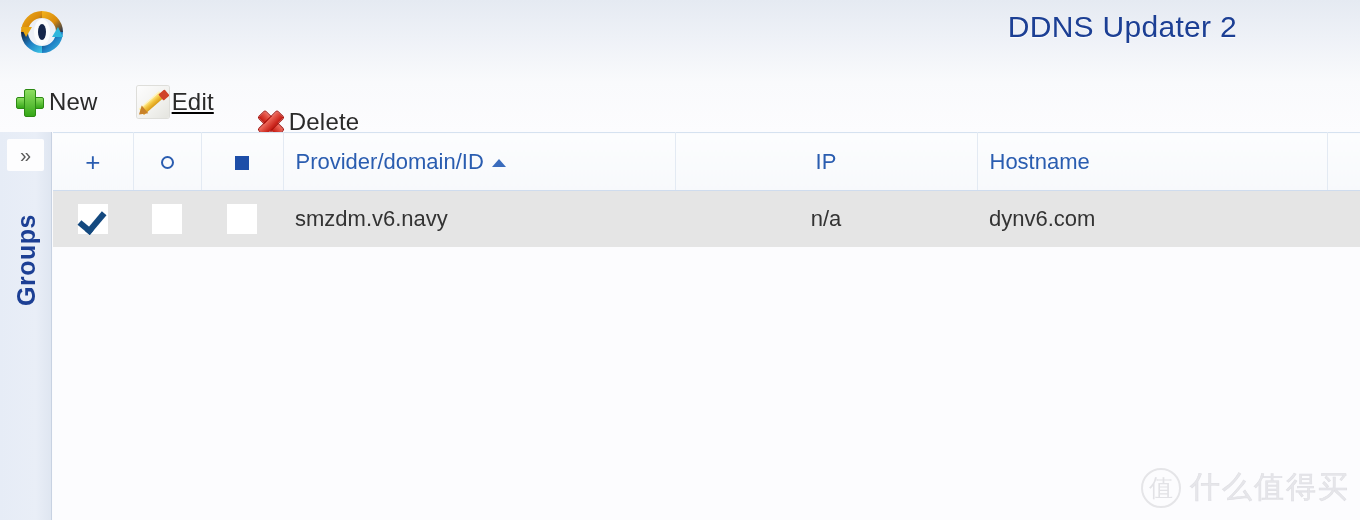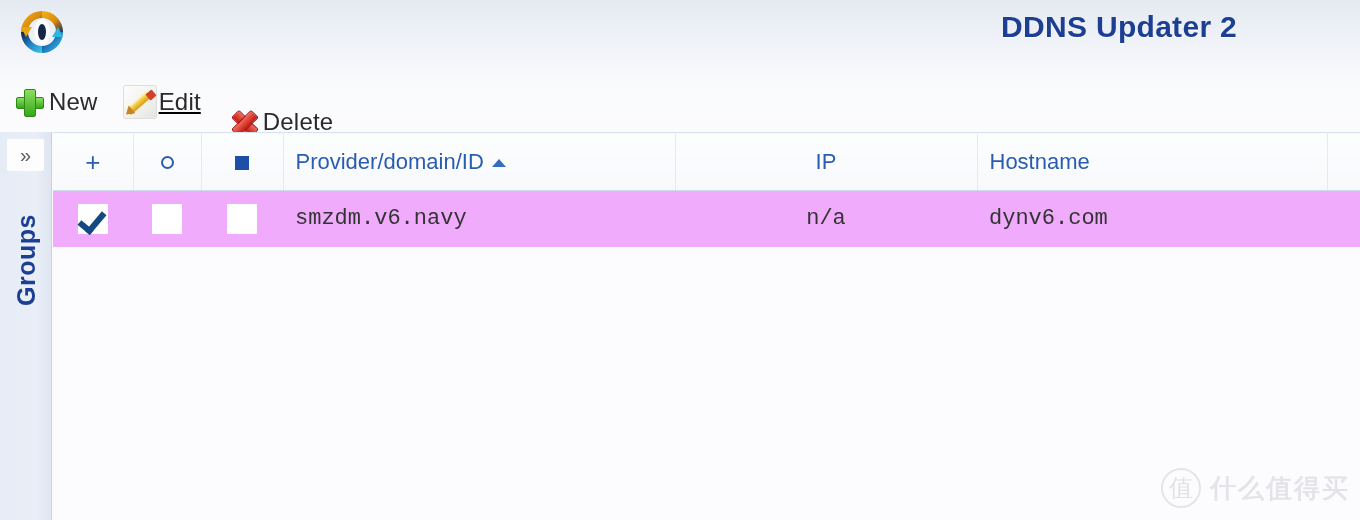--- a/index.html
+++ b/index.html
@@ -28,36 +28,36 @@
   #app-logo {
     position: absolute;
     left: 15px; top: 5px;
     width: 54px; height: 54px;
   }
 
   #app-title {
     position: absolute;
     right: 123px; top: 10px;
     font-size: 30px;
-    font-weight: bold;
+    font-weight: normal;
     color: #1c3f94;
     letter-spacing: 0.3px;
     white-space: nowrap;
     text-shadow: 0 1px 1px rgba(255,255,255,0.85);
   }
 
   
   #toolbar {
     position: absolute;
     left: 0; top: 76px;
     height: 52px;
     display: flex;
     align-items: center;
     padding-left: 14px;
-    gap: 0px;
+    gap: 13px;
   }
 
   .tb-btn {
     display: flex;
     align-items: center;
     height: 44px;
     padding: 0 6px 0 0;
     cursor: pointer;
     background: transparent;
     border: none;
@@ -253,22 +253,21 @@
     height: 56px;
     font-size: 22px;
     color: #333333;
     padding: 0 12px;
     vertical-align: middle;
     white-space: nowrap;
     overflow: hidden;
   }
 
   tr.row-selected td {
-    background: #f0abfc;
-    font-family: Liberation Mono, monospace;
+    background: #e5e5e5;
   }
 
   .cellbox {
     display: inline-block;
     width: 30px; height: 30px;
     background: #ffffff;
     vertical-align: middle;
     position: relative;
     cursor: pointer;
   }
@@ -297,21 +296,21 @@
     border-radius: 50%;
     border: 2px solid #e3e3e6;
     color: #e0e0e4;
     font-size: 24px;
     display: flex;
     align-items: center;
     justify-content: center;
     font-family: "DejaVu Sans", sans-serif;
   }
   #watermark .wm-text {
-    font-size: 26px;
+    font-size: 30px;
     color: #e4e4e8;
     letter-spacing: 2px;
     font-family: "DejaVu Sans", sans-serif;
     -webkit-text-stroke: 0.6px #dcdce1;
   }
 </style>
 </head>
 <body>
 
 <div id="app-header">

